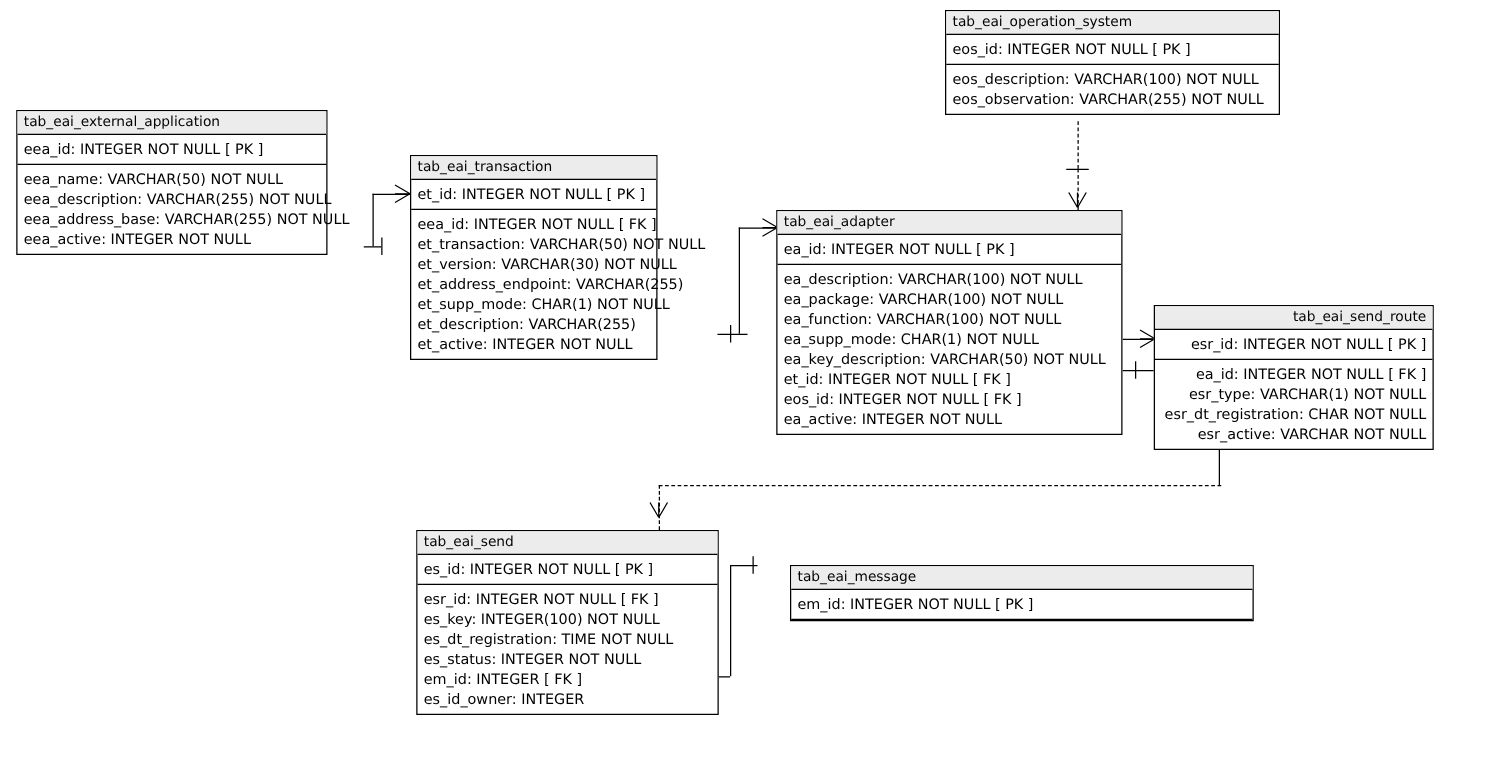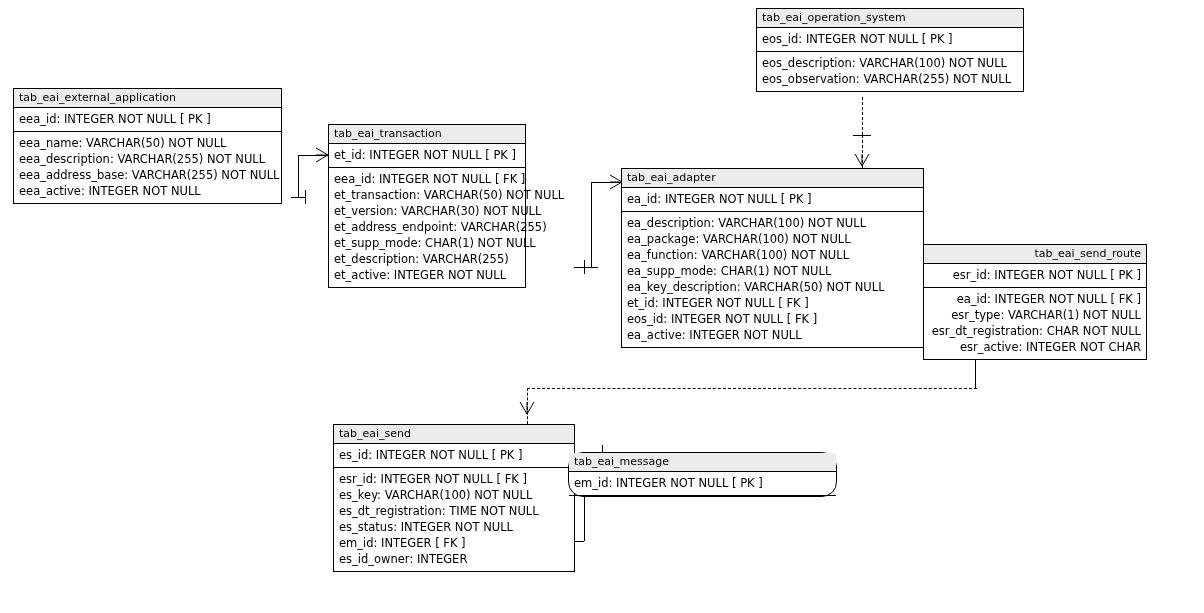--- a/index.html
+++ b/index.html
@@ -123,21 +123,21 @@
   <div class="v-solid" style="left:584px; top:452px; height:89px;"></div>
   <div class="h-solid" style="left:584px; top:452px; width:22px;"></div>
   <div class="v-solid" style="left:602px; top:445px; height:14px;"></div>
   <div class="h-solid" style="left:551px; top:541px; width:33px;"></div>
   <div class="crow" style="left:551px; top:532px;">
     <svg width="20" height="18" viewBox="0 0 20 18">
       <path d="M2 9 L14 2 M2 9 L14 16 M2 9 L14 9" stroke="#000" fill="none" stroke-width="1"></path>
     </svg>
   </div>
 
-  <div class="entity" style="left:13px; top:88px; width:269px;">
+  <div class="entity" style="left:13px; top:88px; width:249px;">
     <div class="entity-title">tab_eai_external_application</div>
     <div class="pk-section">
       <div class="attr">eea_id: INTEGER   NOT NULL  [ PK ]</div>
     </div>
     <div class="attr-section">
       <div class="attr">eea_name: VARCHAR(50)   NOT NULL</div>
       <div class="attr">eea_description: VARCHAR(255)   NOT NULL</div>
       <div class="attr">eea_address_base: VARCHAR(255)   NOT NULL</div>
       <div class="attr">eea_active: INTEGER   NOT NULL</div>
     </div>
@@ -163,21 +163,21 @@
     <div class="entity-title">tab_eai_operation_system</div>
     <div class="pk-section">
       <div class="attr">eos_id: INTEGER   NOT NULL  [ PK ]</div>
     </div>
     <div class="attr-section">
       <div class="attr">eos_description: VARCHAR(100)   NOT NULL</div>
       <div class="attr">eos_observation: VARCHAR(255)   NOT NULL</div>
     </div>
   </div>
 
-  <div class="entity" style="left:621px; top:168px; width:303px;">
+  <div class="entity" style="left:621px; top:168px; width:277px;">
     <div class="entity-title">tab_eai_adapter</div>
     <div class="pk-section">
       <div class="attr">ea_id: INTEGER   NOT NULL  [ PK ]</div>
     </div>
     <div class="attr-section">
       <div class="attr">ea_description: VARCHAR(100)   NOT NULL</div>
       <div class="attr">ea_package: VARCHAR(100)   NOT NULL</div>
       <div class="attr">ea_function: VARCHAR(100)   NOT NULL</div>
       <div class="attr">ea_supp_mode: CHAR(1)   NOT NULL</div>
       <div class="attr">ea_key_description: VARCHAR(50)   NOT NULL</div>
@@ -189,39 +189,39 @@
 
   <div class="entity" style="left:923px; top:244px; width:224px;text-align:right;">
     <div class="entity-title">tab_eai_send_route</div>
     <div class="pk-section">
       <div class="attr">esr_id: INTEGER   NOT NULL  [ PK ]</div>
     </div>
     <div class="attr-section">
       <div class="attr">ea_id: INTEGER   NOT NULL  [ FK ]</div>
       <div class="attr">esr_type: VARCHAR(1)   NOT NULL</div>
       <div class="attr">esr_dt_registration: CHAR   NOT NULL</div>
-      <div class="attr">esr_active: INTEGER   NOT CHAR</div>
+      <div class="attr">esr_active: VARCHAR   NOT NULL</div>
     </div>
   </div>
 
   <div class="entity" style="left:333px; top:424px; width:242px;">
     <div class="entity-title">tab_eai_send</div>
     <div class="pk-section">
       <div class="attr">es_id: INTEGER   NOT NULL  [ PK ]</div>
     </div>
     <div class="attr-section">
       <div class="attr">esr_id: INTEGER   NOT NULL  [ FK ]</div>
-      <div class="attr">es_key: VARCHAR(100)   NOT NULL</div>
+      <div class="attr">es_key: INTEGER(100)   NOT NULL</div>
       <div class="attr">es_dt_registration: TIME   NOT NULL</div>
       <div class="attr">es_status: INTEGER   NOT NULL</div>
       <div class="attr">em_id: INTEGER   [ FK ]</div>
       <div class="attr">es_id_owner: INTEGER</div>
     </div>
   </div>
 
-  <div class="entity" style="left:568px; top:452px; width:269px;border-radius:15px;">
+  <div class="entity" style="left:632px; top:452px; width:371px;">
     <div class="entity-title">tab_eai_message</div>
     <div class="pk-section">
       <div class="attr">em_id: INTEGER   NOT NULL  [ PK ]</div>
     </div>
   </div>
 
 </div>
 
 </body></html>

